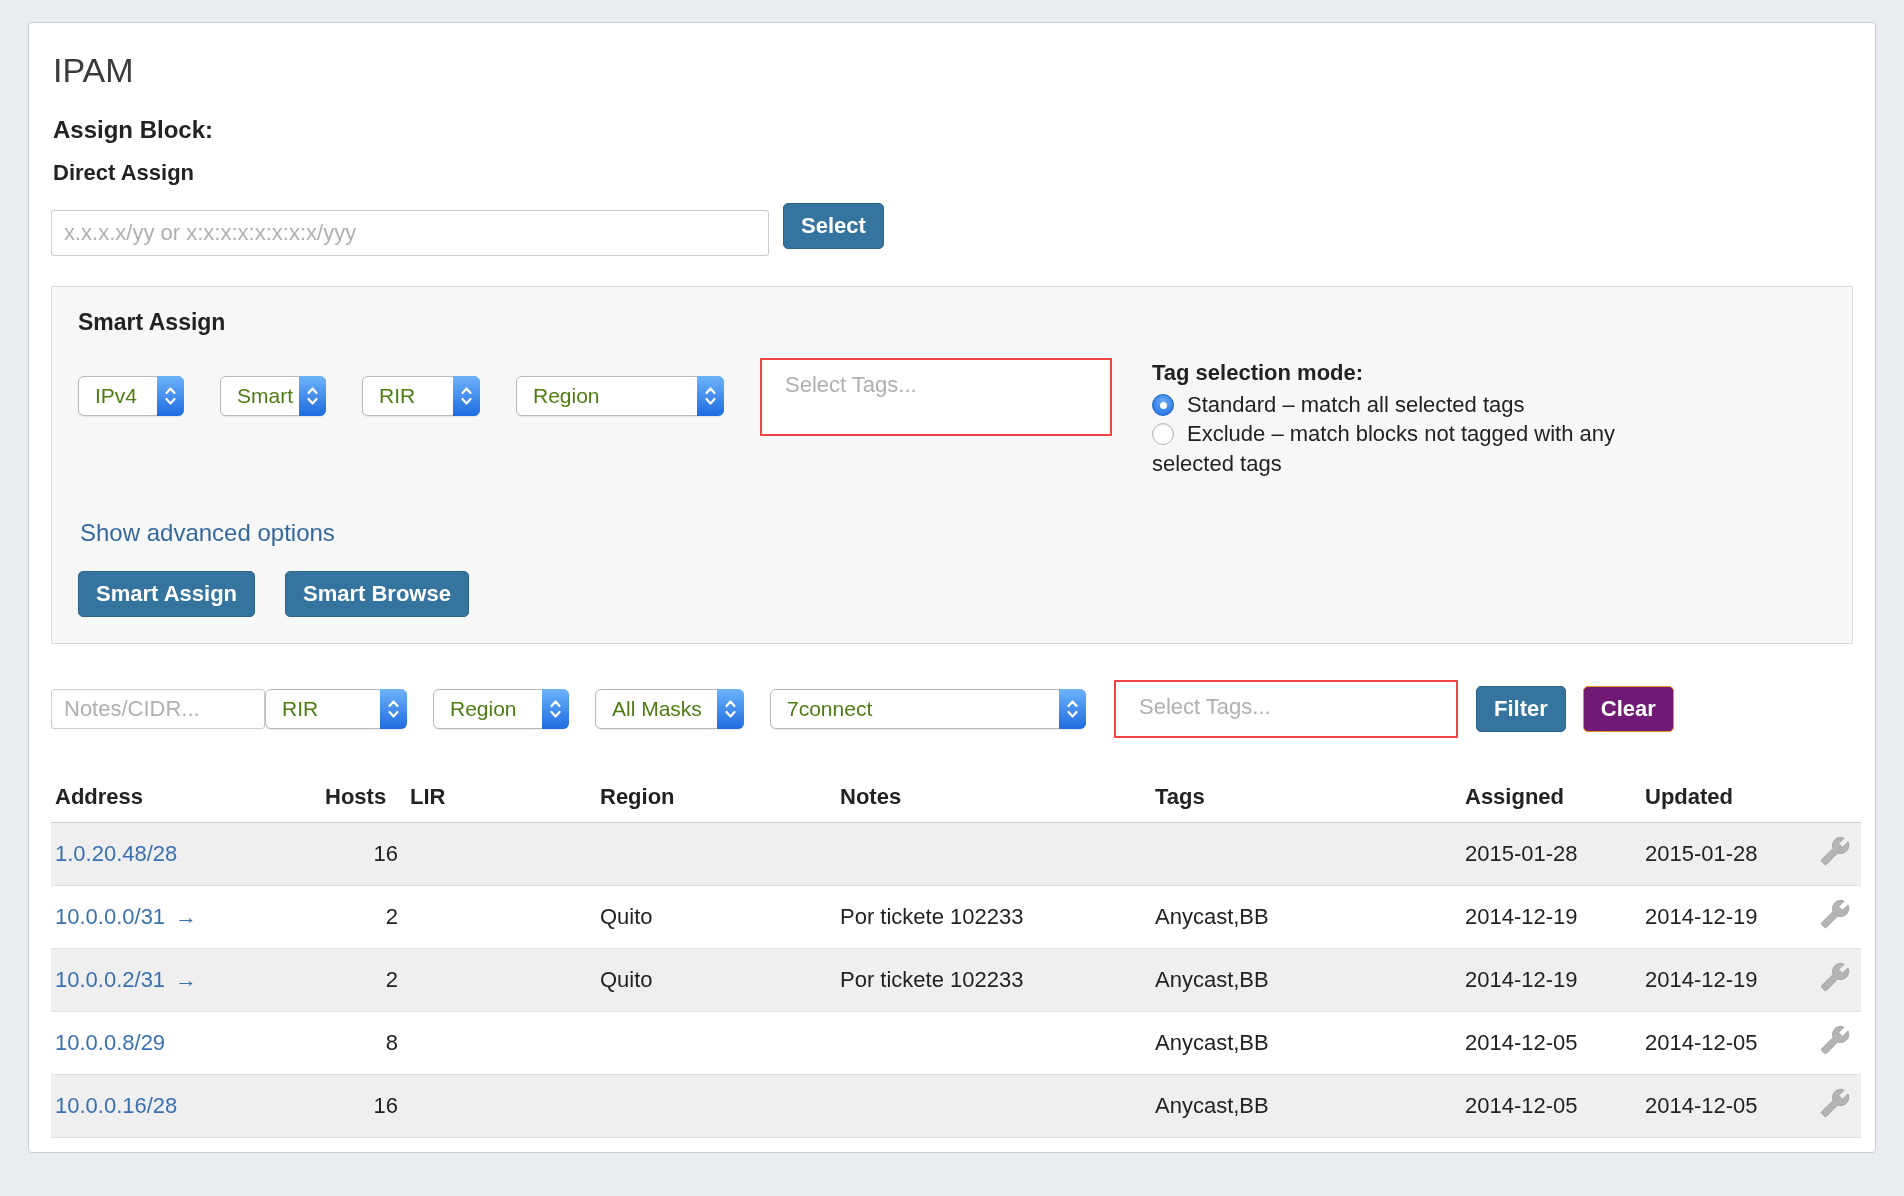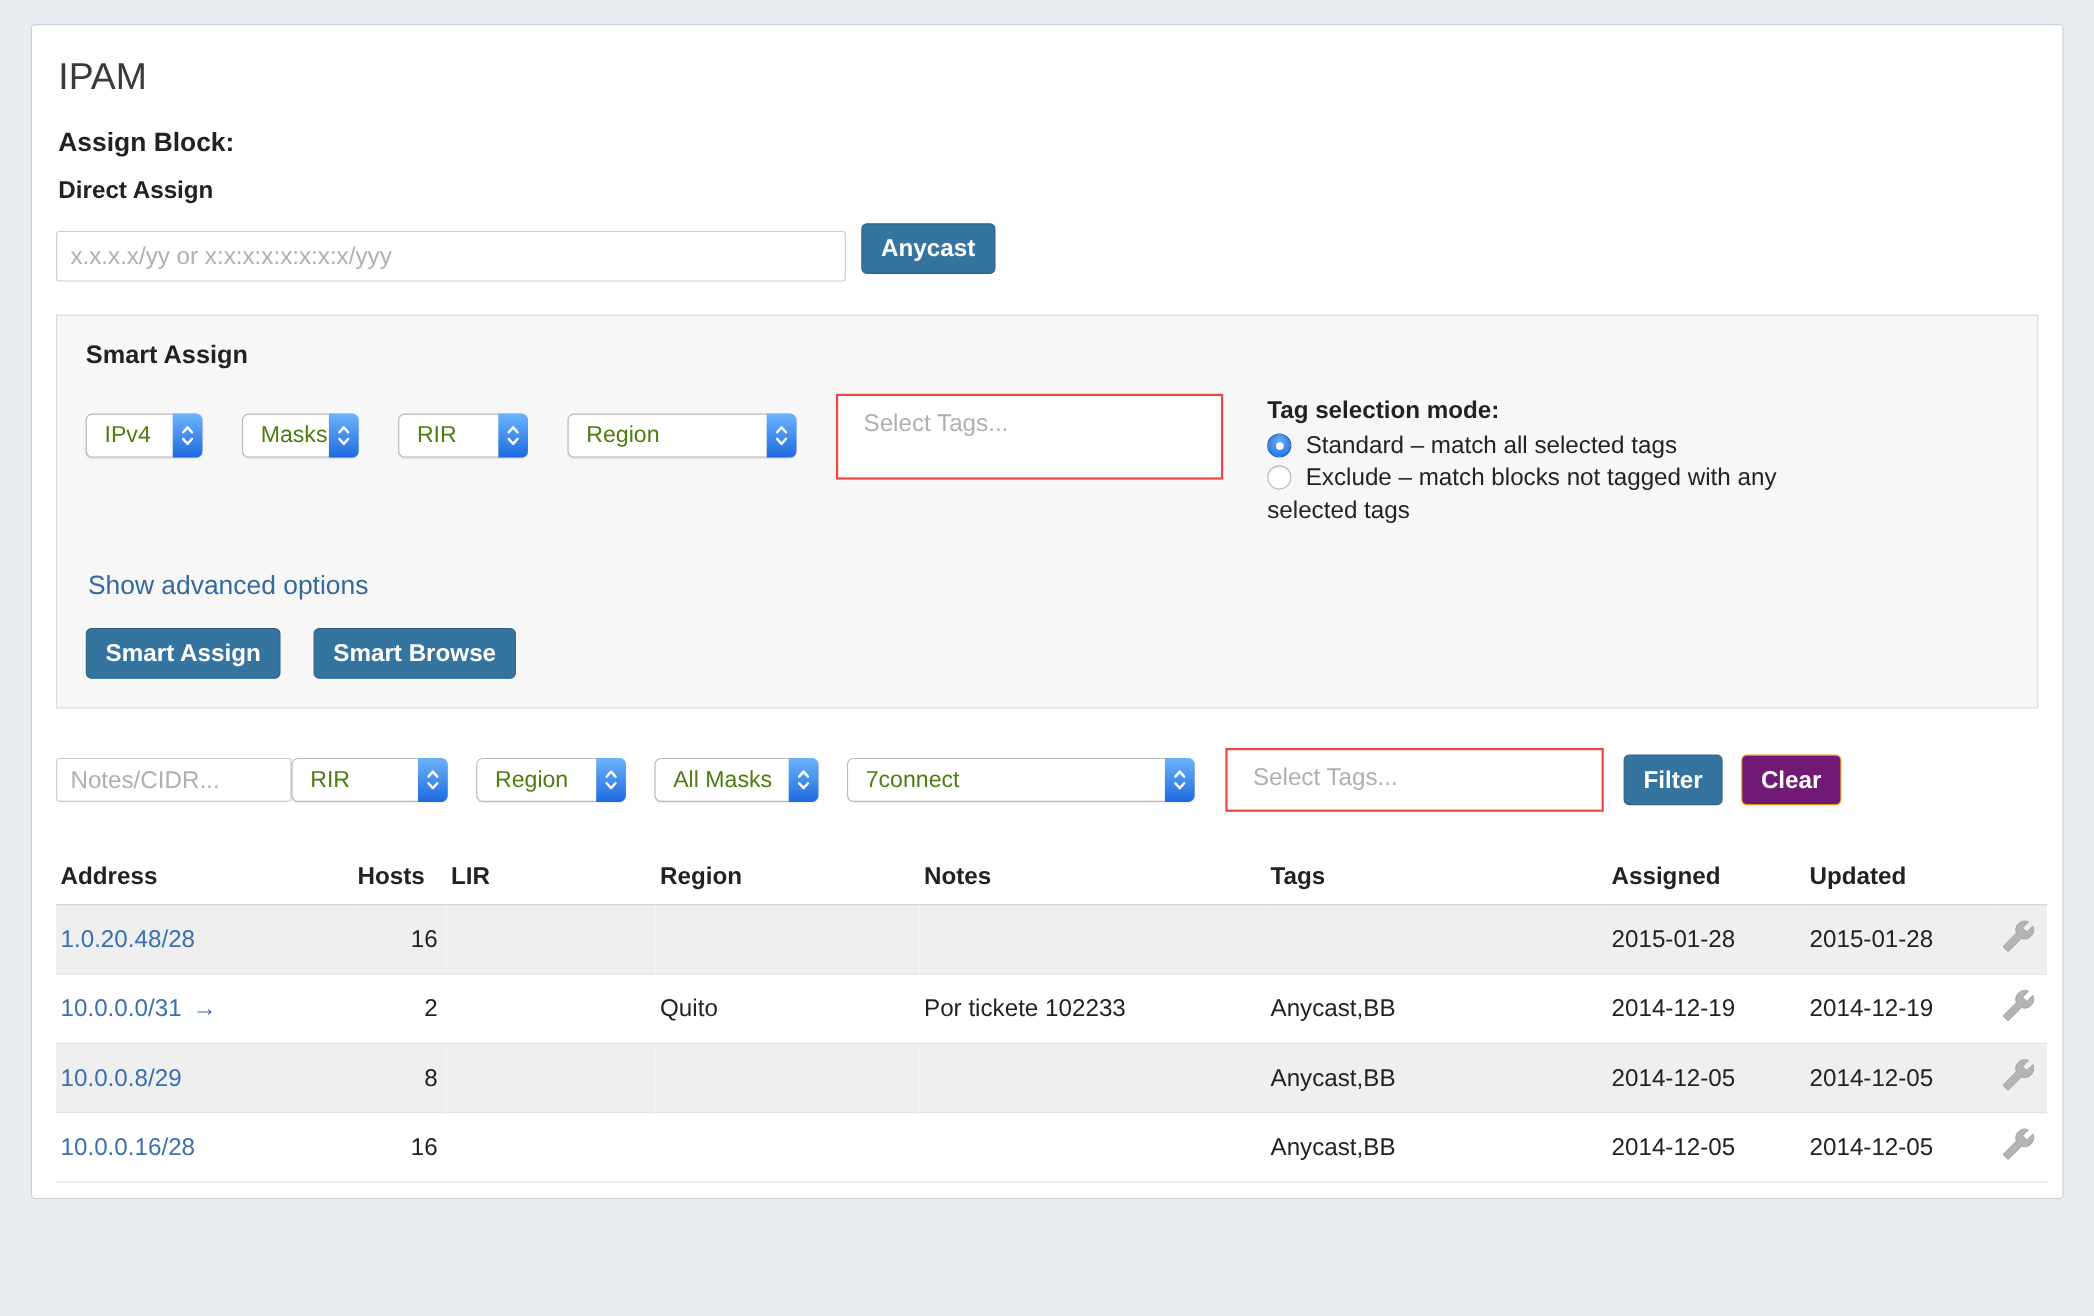--- a/index.html
+++ b/index.html
@@ -79,38 +79,38 @@
 
 <div class="page">
   <div class="container">
 
     <h1 class="page-title">IPAM</h1>
     <h2 class="section-heading">Assign Block:</h2>
 
     <div class="field-label">Direct Assign</div>
     <div class="direct-row">
       <input class="text-input direct-input" type="text" placeholder="x.x.x.x/yy or x:x:x:x:x:x:x:x/yyy" style="">
-      <button class="btn btn-blue">Anycast</button>
+      <button class="btn btn-blue">Select</button>
     </div>
 
     <div class="smart-panel">
       <div class="smart-heading">Smart Assign</div>
 
       <div class="smart-row">
         <span class="mac-select sel-sm">
           <span>IPv4</span>
           <span class="stepper">
             <svg width="13" height="22" viewBox="0 0 13 22">
                 <path d="M2.5 8 L6.5 3.5 L10.5 8" stroke="#fff" stroke-width="2.2" fill="none" stroke-linecap="round" stroke-linejoin="round"></path>
                 <path d="M2.5 14 L6.5 18.5 L10.5 14" stroke="#fff" stroke-width="2.2" fill="none" stroke-linecap="round" stroke-linejoin="round"></path>
               </svg>
           </span>
         </span>
         <span class="mac-select sel-sm">
-          <span>Masks</span>
+          <span>Smart</span>
           <span class="stepper">
             <svg width="13" height="22" viewBox="0 0 13 22">
                 <path d="M2.5 8 L6.5 3.5 L10.5 8" stroke="#fff" stroke-width="2.2" fill="none" stroke-linecap="round" stroke-linejoin="round"></path>
                 <path d="M2.5 14 L6.5 18.5 L10.5 14" stroke="#fff" stroke-width="2.2" fill="none" stroke-linecap="round" stroke-linejoin="round"></path>
               </svg>
           </span>
         </span>
         <span class="mac-select sel-md">
           <span>RIR</span>
           <span class="stepper">
@@ -246,20 +246,35 @@
             <td>Anycast,BB</td>
             <td>2014-12-19</td>
             <td>2014-12-19</td>
             <td class="c-act"><span class="wrench"><svg width="30" height="30" viewBox="0 0 24 24">
                   <g transform="scale(-1,1) translate(-24,0)">
                     <path fill="#b4b4b4" stroke="#9a9a9a" stroke-width="0.6" d="M22.7 19l-9.1-9.1c.9-2.3.4-5-1.5-6.9-2-2-5-2.4-7.4-1.3L9 6 6 9 1.6 4.7C.4 7.1.9 10.1 2.9 12.1c1.9 1.9 4.6 2.4 6.9 1.5l9.1 9.1c.4.4 1 .4 1.4 0l2.3-2.3c.5-.4.5-1.1.1-1.4z"></path>
                   </g>
                 </svg></span></td>
           </tr>
           <tr>
+            <td class="c-addr"><a>10.0.0.2/31</a><span class="arrow">→</span></td>
+            <td class="c-hosts">2</td>
+            <td></td>
+            <td>Quito</td>
+            <td>Por tickete 102233</td>
+            <td>Anycast,BB</td>
+            <td>2014-12-19</td>
+            <td>2014-12-19</td>
+            <td class="c-act"><span class="wrench"><svg width="30" height="30" viewBox="0 0 24 24">
+                  <g transform="scale(-1,1) translate(-24,0)">
+                    <path fill="#b4b4b4" stroke="#9a9a9a" stroke-width="0.6" d="M22.7 19l-9.1-9.1c.9-2.3.4-5-1.5-6.9-2-2-5-2.4-7.4-1.3L9 6 6 9 1.6 4.7C.4 7.1.9 10.1 2.9 12.1c1.9 1.9 4.6 2.4 6.9 1.5l9.1 9.1c.4.4 1 .4 1.4 0l2.3-2.3c.5-.4.5-1.1.1-1.4z"></path>
+                  </g>
+                </svg></span></td>
+          </tr>
+          <tr>
             <td class="c-addr"><a>10.0.0.8/29</a></td>
             <td class="c-hosts">8</td>
             <td></td>
             <td></td>
             <td></td>
             <td>Anycast,BB</td>
             <td>2014-12-05</td>
             <td>2014-12-05</td>
             <td class="c-act"><span class="wrench"><svg width="30" height="30" viewBox="0 0 24 24">
                   <g transform="scale(-1,1) translate(-24,0)">

